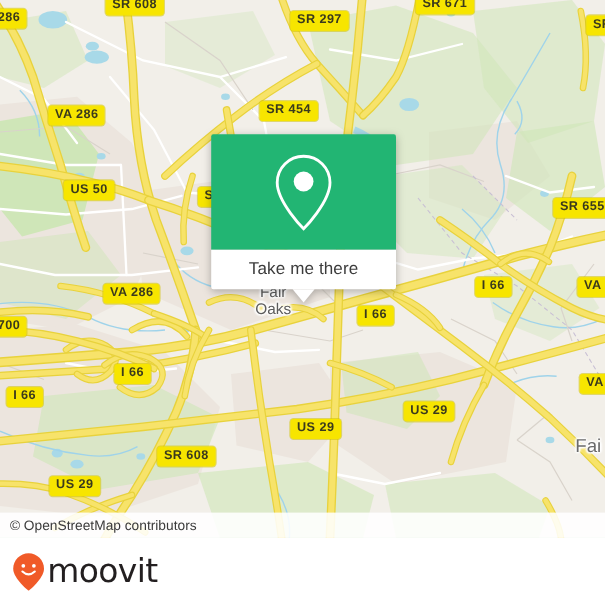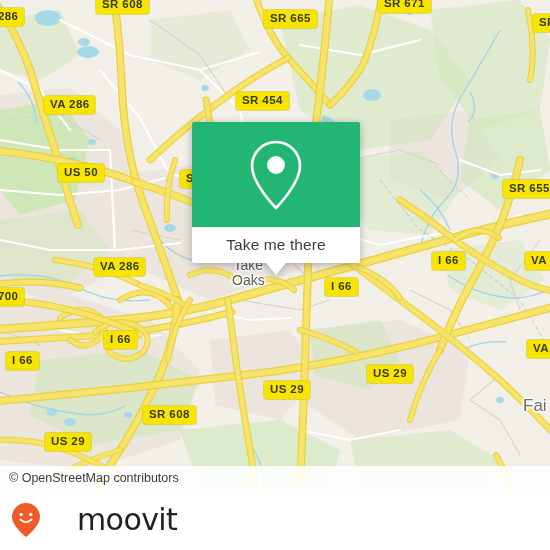--- a/index.html
+++ b/index.html
@@ -113,21 +113,20 @@
     flex:0 0 auto;
     display:flex;align-items:center;gap:2px;
   }
   #moovit-wordmark{
     font-size:30px;
     font-weight:normal;
     letter-spacing:-.6px;
     color:#231f20;
     font-family:"DejaVu Sans", sans-serif;
     line-height:30px;
-    margin-left:34px;
   }
 </style>
 </head>
 <body>
 
 <div id="app">
 
   <div id="map">
 
     <svg id="map-svg" viewBox="0 0 550 489">
@@ -317,21 +316,21 @@
       <path class="motorC" stroke-width="6" d="M60 448 q40 14 72 36"></path>
       <path class="motor" stroke-width="4" d="M60 448 q40 14 72 36"></path>
       <path class="motorC" stroke-width="6" d="M528 10 q8 40 2 70"></path>
       <path class="motor" stroke-width="4" d="M528 10 q8 40 2 70"></path>
       <path class="motorC" stroke-width="6" d="M175 160 q-10 30 -8 60"></path>
       <path class="motor" stroke-width="4" d="M175 160 q-10 30 -8 60"></path>
     </svg>
 
     <div id="shield-layer">
         <div class="shield" style="left: 96px; top: -4px;">SR 608</div>
-        <div class="shield" style="left: 264px; top: 10px;">SR 665</div>
+        <div class="shield" style="left: 264px; top: 10px;">SR 297</div>
         <div class="shield" style="left: 378px; top: -5px;">SR 671</div>
         <div class="shield" style="left: -8px; top: 8px;">286</div>
         <div class="shield" style="left: 44px; top: 96px;">VA 286</div>
         <div class="shield" style="left: 236px; top: 92px;">SR 454</div>
         <div class="shield" style="left: 533px; top: 14px;">SR</div>
         <div class="shield" style="left: 58px; top: 164px;">US 50</div>
         <div class="shield" style="left: 180px; top: 170px;">S</div>
         <div class="shield" style="left: 503px; top: 180px;">SR 655</div>
         <div class="shield" style="left: 94px; top: 258px;">VA 286</div>
         <div class="shield" style="left: 325px; top: 278px;">I 66</div>
@@ -341,21 +340,21 @@
         <div class="shield" style="left: 104px; top: 331px;">I 66</div>
         <div class="shield" style="left: 6px; top: 352px;">I 66</div>
         <div class="shield" style="left: 367px; top: 365px;">US 29</div>
         <div class="shield" style="left: 527px; top: 340px;">VA</div>
         <div class="shield" style="left: 264px; top: 381px;">US 29</div>
         <div class="shield" style="left: 143px; top: 406px;">SR 608</div>
         <div class="shield" style="left: 45px; top: 433px;">US 29</div>
       </div>
 
     <div id="place-layer">
-        <div class="placelabel" style="left: 232px; top: 258px;">Take
+        <div class="placelabel" style="left: 232px; top: 258px;">Fair
 Oaks</div>
         <div class="placelabel small" style="left: 523px; top: 398px;">Fai</div>
       </div>
 
     <div id="attribution">
       <span id="attribution-text">© OpenStreetMap contributors</span>
     </div>
 
     <div id="callout">
       <div id="callout-green">

